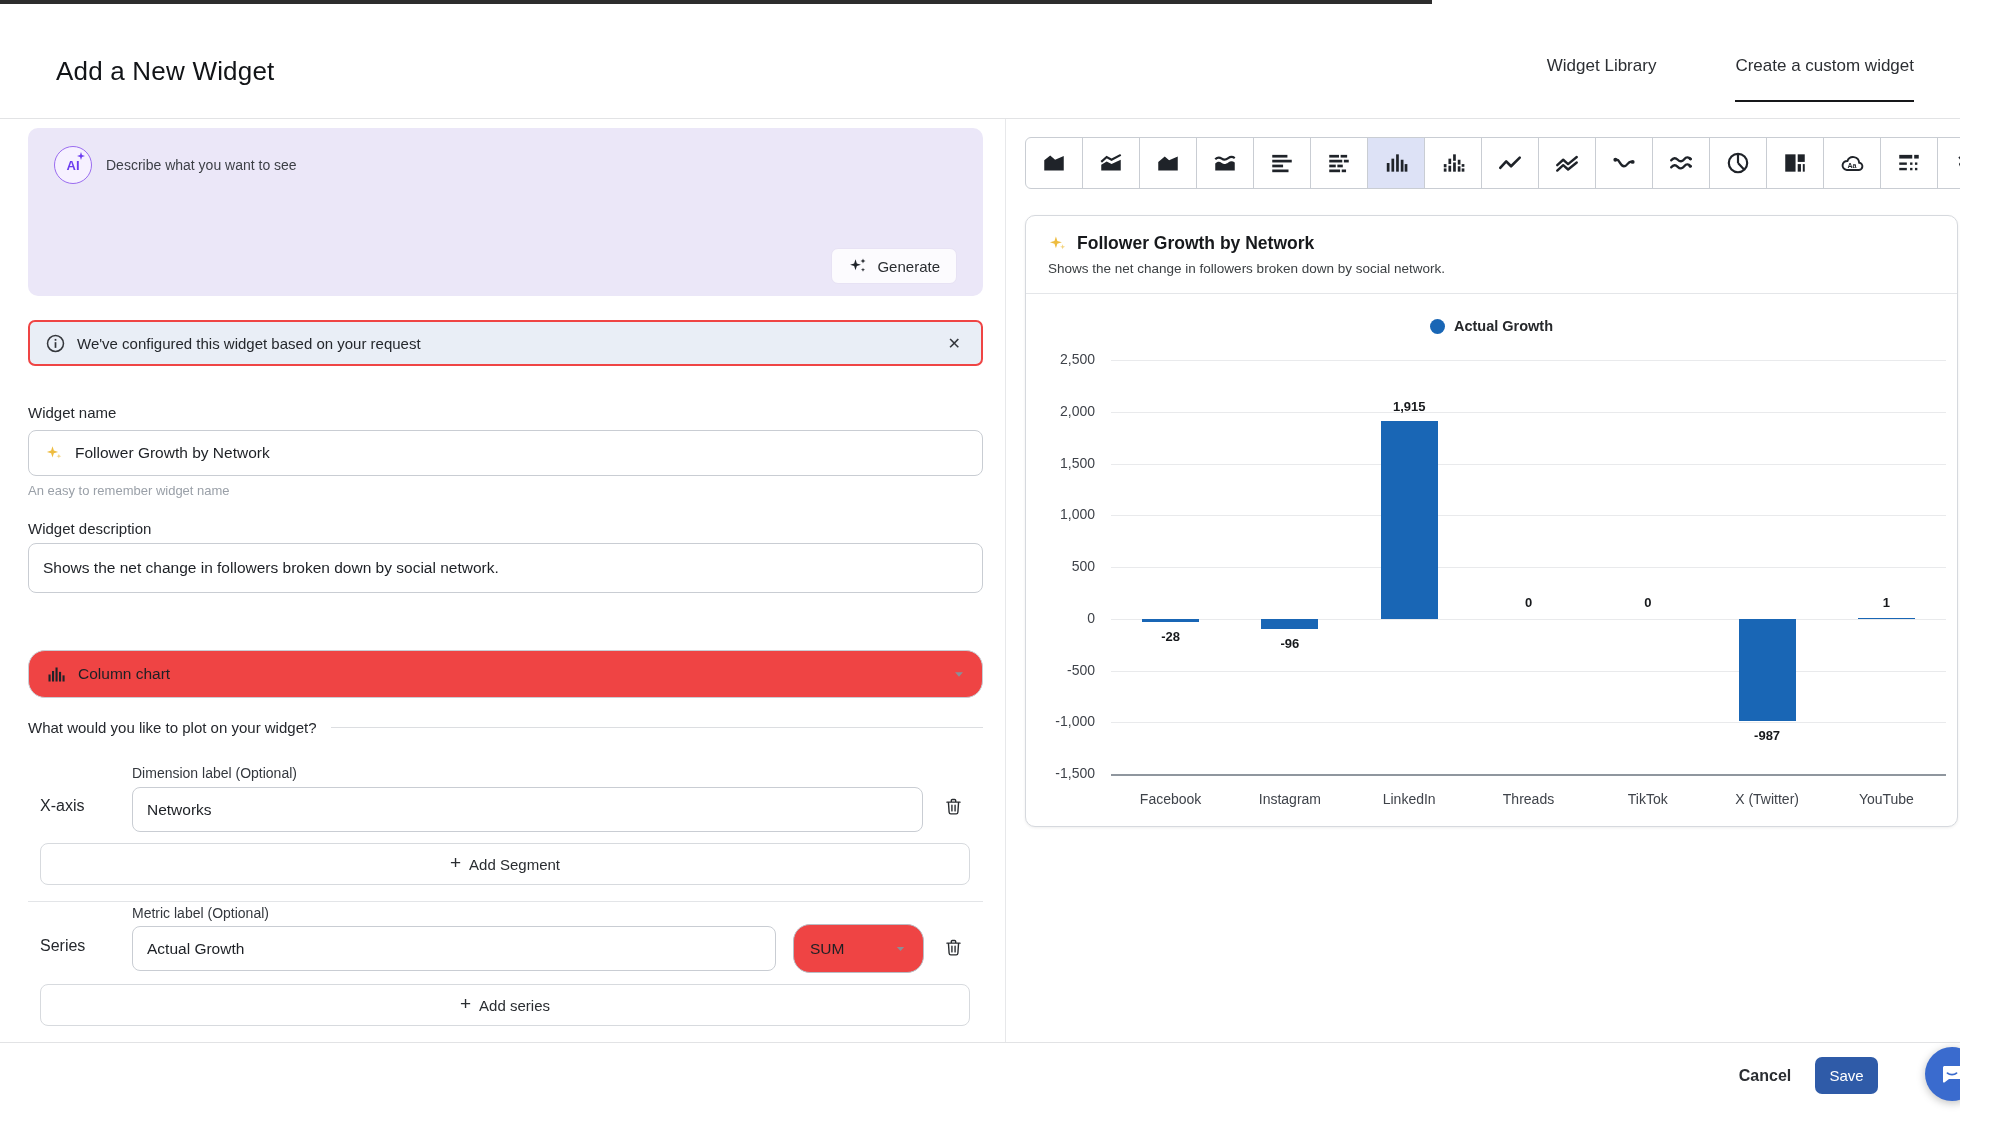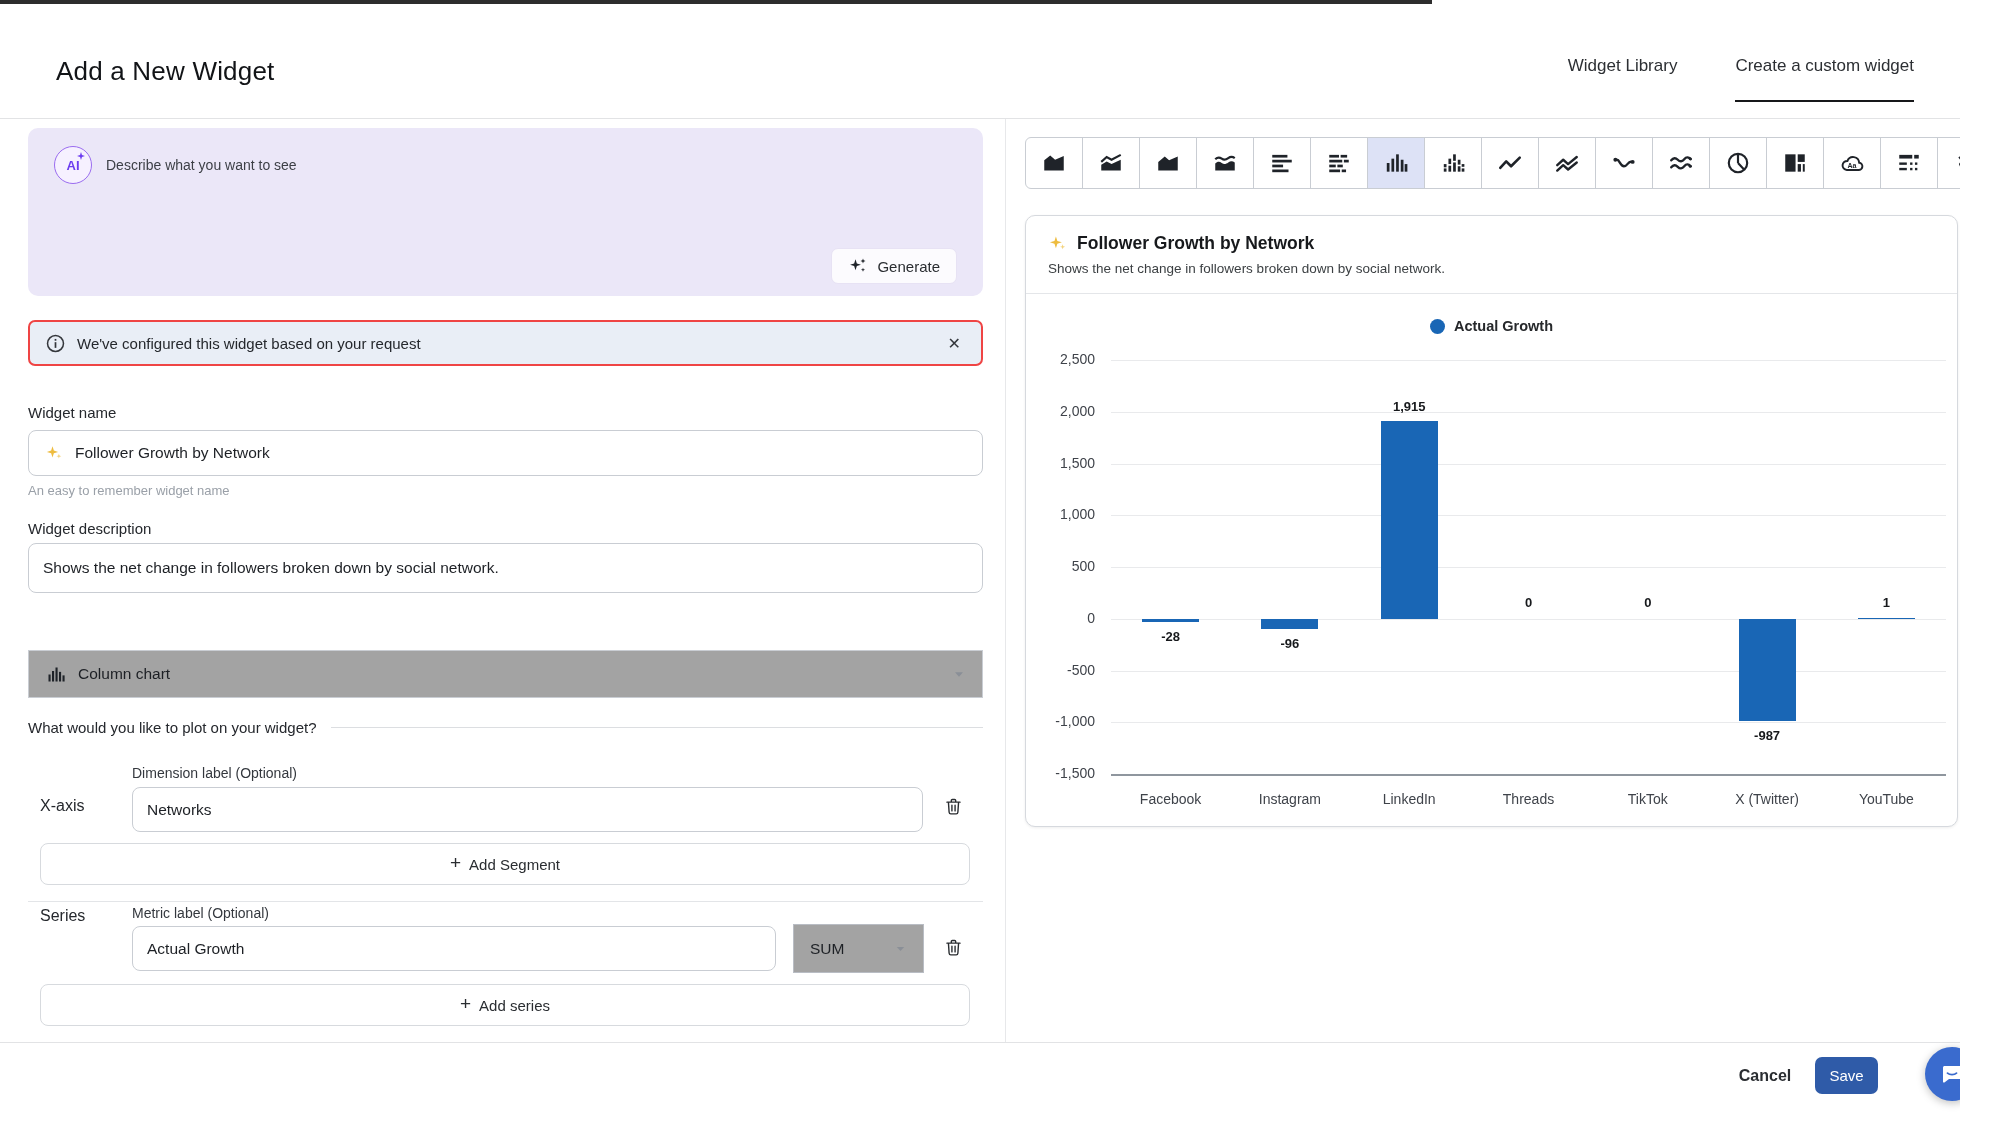--- a/index.html
+++ b/index.html
@@ -6,21 +6,21 @@
   html,body { width:2000px; height:1125px; background:#ffffff;
     font-family:"Liberation Sans","DejaVu Sans",sans-serif; color:#1d2025; }
   #page { position:relative; width:1960px; height:1125px; overflow:hidden; background:#fff; }
   .abs { position:absolute; }
 
   
   .top-strip { left:0; top:0; width:1432px; height:4px; background:#2d2d2d; }
   .page-title { left:56px; top:56px; font-size:26px; font-weight:500; color:#121417; letter-spacing:.2px; }
   .tabs { right:46px; top:56px; display:flex; gap:58px; align-items:flex-start; }
   .tab { font-size:17px; color:#2c2f33; padding-bottom:24px; cursor:pointer; }
-  .tab.active { border-bottom:2.5px solid #17181a; }
+  .tab.active { border-bottom:2.5px solid #17181a;margin-left:21px; }
   .header-divider { left:0; top:118px; width:2000px; height:1px; background:#e2e3e5; }
   .panel-divider { left:1005px; top:119px; width:1px; height:923px; background:#e7e8ea; }
   .footer-divider { left:0; top:1042px; width:2000px; height:1px; background:#e2e3e5; }
 
   
   .ai-box { left:28px; top:128px; width:955px; height:168px; background:#ebe7f8; border-radius:10px; }
   .ai-row { position:absolute; left:26px; top:18px; display:flex; align-items:center; gap:14px; }
   .ai-badge { width:38px; height:38px; border-radius:50%; background:#f6f1ff; border:1.5px solid #9a6cf0;
     display:flex; align-items:center; justify-content:center; font-size:13px; font-weight:700; color:#6d3df0; position:relative; }
   .ai-badge svg { position:absolute; top:5px; right:6px; }
@@ -41,21 +41,21 @@
   .field-label { font-size:15px; color:#25282d; }
   .small-label { font-size:14px; color:#34383e; }
   .helper { font-size:13px; color:#9aa0a8; }
   .text-input { background:#fff; border:1px solid #c9cdd3; border-radius:8px; padding:0 14px;
     font-size:15.5px; color:#1d2025; font-family:inherit; }
   .name-input-wrap { left:28px; top:430px; width:955px; height:46px; background:#fff; border:1px solid #c9cdd3;
     border-radius:8px; display:flex; align-items:center; gap:12px; padding:0 16px; }
   .name-input-wrap input { border:none; outline:none; flex:1; font-size:15.5px; font-family:inherit; color:#1d2025; }
   .section-head { display:flex; align-items:center; gap:14px; }
   .section-head .rule { flex:1; height:1px; background:#dcdee1; }
-  .select-box { background:#a3a3a3; border:1px solid #c9cdd3; border-radius:0; display:flex; align-items:center;
+  .select-box { background:#ef4444; border:1px solid #c9cdd3; border-radius:17px; display:flex; align-items:center;
     gap:12px; padding:0 16px; cursor:pointer; }
   .select-box .caret { margin-left:auto; }
   .row-label { font-size:16px; color:#25282d; }
   .add-btn { background:#fff; border:1px solid #d7dade; border-radius:8px; display:flex; align-items:center;
     justify-content:center; gap:8px; font-size:15px; color:#2a2d31; cursor:pointer; }
   .add-btn .plus { font-size:19px; font-weight:400; color:#2a2d31; margin-top:-2px; }
   .trash-btn { cursor:pointer; display:flex; align-items:center; justify-content:center; }
   .form-divider { left:28px; top:901px; width:955px; height:1px; background:#e3e5e8; }
 
   
@@ -185,21 +185,21 @@
     </svg>
   </div>
   <div class="abs add-btn" style="left:40px;top:843px;width:930px;height:42px;">
     <span class="plus">+</span>
     <span>Add Segment</span>
   </div>
 
   <div class="abs form-divider"></div>
 
   <div class="abs small-label" style="left:132px;top:905px;">Metric label (Optional)</div>
-  <div class="abs row-label" style="left:40px;top:907px;">Series</div>
+  <div class="abs row-label" style="left:40px;top:937px;">Series</div>
   <input class="abs text-input" style="left: 132px; top: 926px; width: 644px; height: 45px;" value="Actual Growth">
   <div class="abs select-box" style="left:793px;top:924px;width:131px;height:49px;border-color:#b9bdc4;">
     <span style="font-size:15.5px;">SUM</span>
     <svg class="caret" width="13" height="13" viewBox="0 0 16 16">
         <path d="M3.5 6l4.5 5 4.5-5z" fill="#8a8f97"></path>
       </svg>
   </div>
   <div class="abs trash-btn" style="left:943px;top:937px;">
     <svg width="21" height="21" viewBox="0 0 24 24">
       <path d="M4.5 7h15M9.5 7V5.2c0-.7.5-1.2 1.2-1.2h2.6c.7 0 1.2.5 1.2 1.2V7m3.3 0l-.8 11.6c-.1 1-.9 1.8-1.9 1.8H8.9c-1 0-1.8-.8-1.9-1.8L6.2 7" fill="none" stroke="#2a2d31" stroke-width="1.6" stroke-linecap="round"></path>

